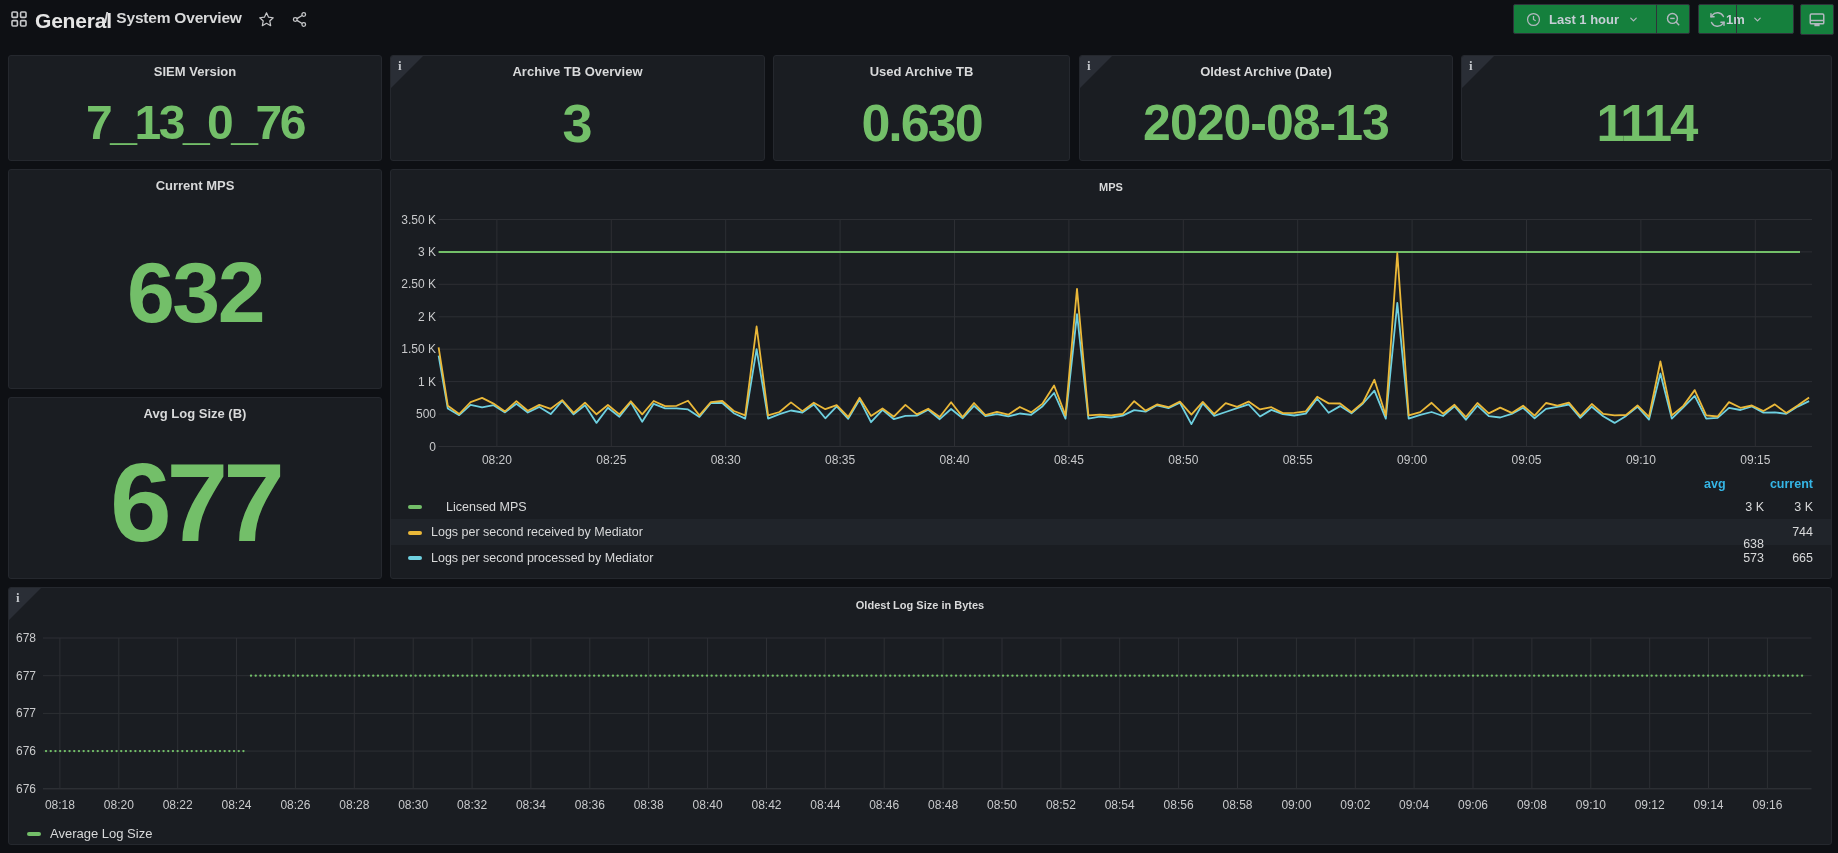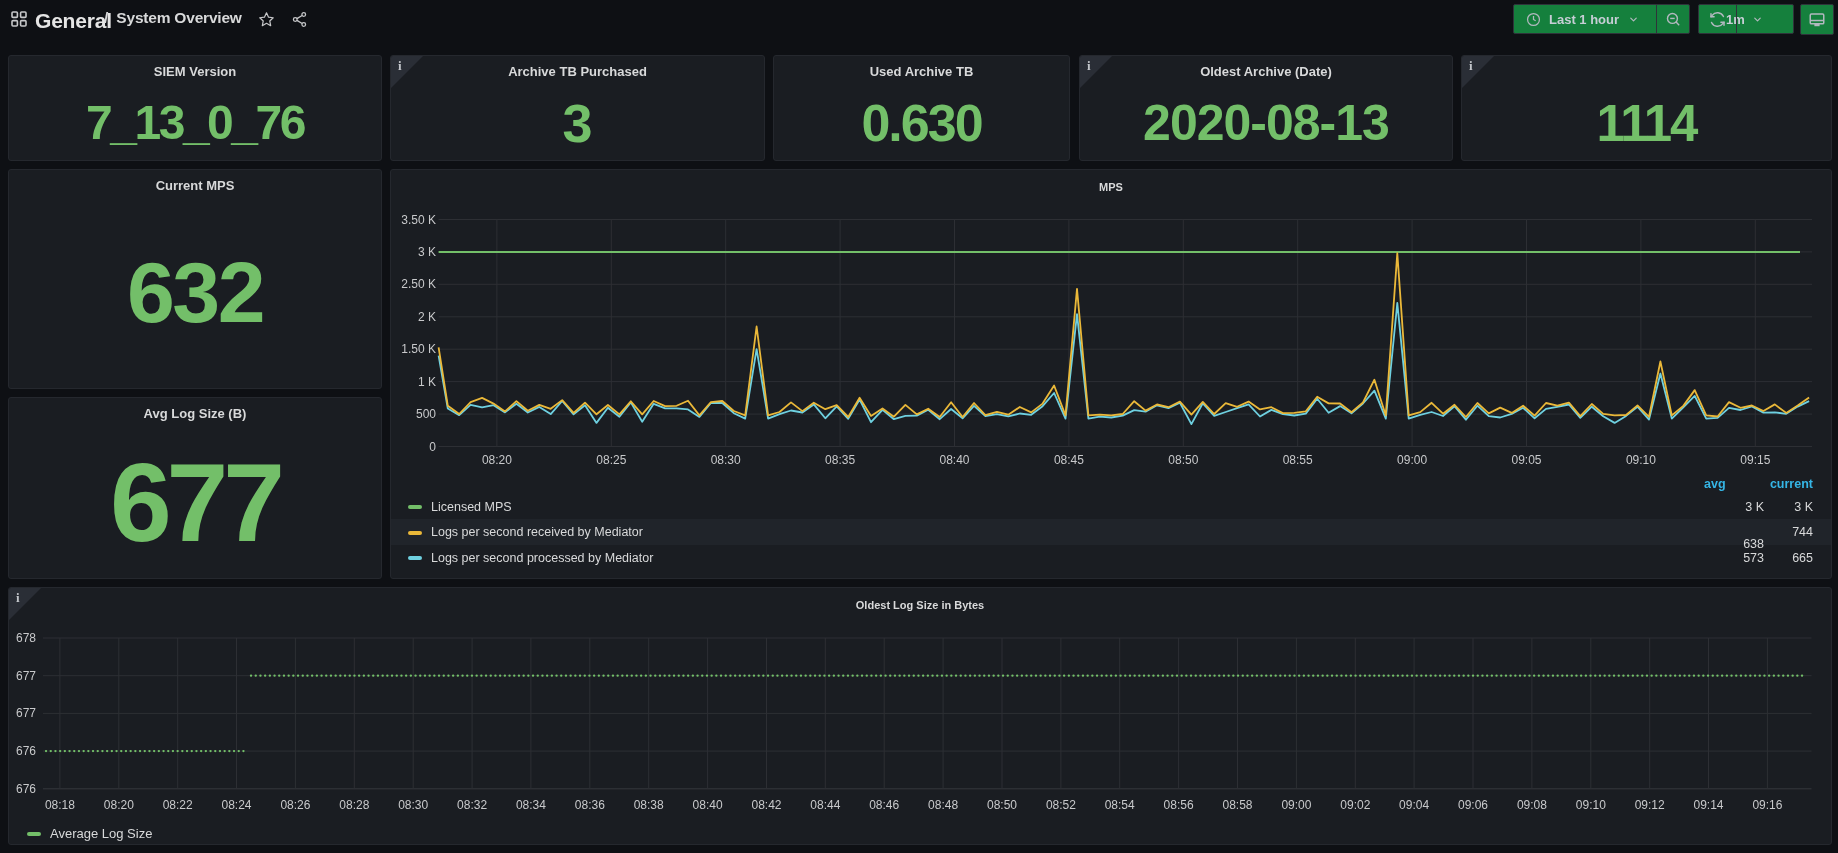--- a/index.html
+++ b/index.html
@@ -79,21 +79,21 @@
     </svg>
   </div>
 
 <div class="panel" style="left:8px;top:55px;width:374px;height:106px">
 <div class="ptitle">SIEM Version</div>
 <div class="statv" style="font-size:48px;letter-spacing:-2.5px;padding:0">7_13_0_76</div>
 </div>
 <div class="panel" style="left:390px;top:55px;width:375px;height:106px">
     <div class="corner"></div>
     <div class="cornI">i</div>
-<div class="ptitle">Archive TB Purchased</div>
+<div class="ptitle">Archive TB Overview</div>
 <div class="statv" style="font-size:54px;letter-spacing:0px;padding:0">3</div>
 </div>
 <div class="panel" style="left:773px;top:55px;width:297px;height:106px">
 <div class="ptitle">Used Archive TB</div>
 <div class="statv" style="font-size:52px;letter-spacing:-2px;padding:0">0.630</div>
 </div>
 <div class="panel" style="left:1079px;top:55px;width:374px;height:106px">
     <div class="corner"></div>
     <div class="cornI">i</div>
 <div class="ptitle">Oldest Archive (Date)</div>
@@ -159,21 +159,21 @@
 <text x="1249.9" y="294" text-anchor="middle" font-size="12" fill="#c8c9cb" font-family="Liberation Sans, sans-serif">09:10</text>
 <text x="1364.3" y="294" text-anchor="middle" font-size="12" fill="#c8c9cb" font-family="Liberation Sans, sans-serif">09:15</text>
 <line x1="47.6" y1="81.9" x2="1409.0" y2="81.9" stroke="#73bf69" stroke-width="2"></line>
 <polyline points="47.6,185.7 56.8,238.5 68.2,245.2 79.6,234.9 91.1,237.3 102.5,235.2 114.0,242.4 125.4,233.8 136.8,242.5 148.3,236.9 159.7,244.1 171.2,231.0 182.6,244.4 194.0,235.3 205.5,252.9 216.9,237.8 228.4,246.7 239.8,232.4 251.2,251.7 262.7,233.8 274.1,238.3 285.6,238.4 297.0,239.4 308.4,246.9 319.9,233.0 331.3,233.0 342.8,243.2 354.2,248.6 365.6,179.2 377.1,248.6 388.5,244.2 400.0,240.5 411.4,242.5 422.8,234.4 434.3,248.3 445.7,236.4 457.2,248.8 468.6,229.6 480.0,252.2 491.5,239.9 502.9,249.2 514.4,245.8 525.8,245.7 537.2,239.8 548.7,249.2 560.1,239.0 571.6,248.3 583.0,235.8 594.4,246.2 605.9,244.1 617.3,246.4 628.8,243.5 640.2,244.8 651.6,236.2 663.1,223.0 674.5,248.6 686.0,144.2 697.4,248.6 708.8,246.6 720.3,247.5 731.7,245.6 743.2,240.1 754.6,241.6 766.0,235.3 777.5,238.2 788.9,232.8 800.4,254.1 811.8,233.3 823.2,245.8 834.7,242.0 846.1,238.2 857.6,234.4 869.0,246.5 880.4,239.9 891.9,244.2 903.3,245.5 914.8,243.6 926.2,228.7 937.6,242.8 949.1,236.1 960.5,243.3 972.0,233.5 983.4,220.7 994.8,248.6 1006.3,133.0 1017.7,248.6 1029.2,244.8 1040.6,242.0 1052.0,246.0 1063.5,236.2 1074.9,249.7 1086.4,235.7 1097.8,246.2 1109.2,247.5 1120.7,243.9 1132.1,237.8 1143.6,248.3 1155.0,238.9 1166.4,236.8 1177.9,234.5 1189.3,247.9 1200.8,236.7 1212.2,246.2 1223.6,252.9 1235.1,245.9 1246.5,236.7 1258.0,249.6 1269.4,203.5 1280.8,248.6 1292.3,237.3 1303.7,225.9 1315.2,248.6 1326.6,247.9 1338.0,237.9 1349.5,240.0 1360.9,236.4 1372.4,242.6 1383.8,242.3 1395.2,243.8 1406.7,236.6 1418.1,231.1" fill="none" stroke="#6ed0e0" stroke-width="1.8" stroke-linejoin="round"></polyline>
 <polyline points="47.6,177.3 56.8,235.7 68.2,244.0 79.6,232.1 91.1,227.9 102.5,233.6 114.0,241.4 125.4,231.1 136.8,240.8 148.3,234.9 159.7,238.8 171.2,230.1 182.6,242.8 194.0,232.6 205.5,244.3 216.9,235.0 228.4,244.4 239.8,231.3 251.2,244.4 262.7,231.0 274.1,236.1 285.6,235.8 297.0,230.7 308.4,245.4 319.9,232.2 331.3,231.0 342.8,241.0 354.2,245.4 365.6,156.5 377.1,245.4 388.5,242.0 400.0,232.4 411.4,241.1 422.8,232.7 434.3,239.2 445.7,235.1 457.2,247.0 468.6,227.8 480.0,245.9 491.5,238.5 502.9,246.7 514.4,234.9 525.8,244.4 537.2,238.7 548.7,247.0 560.1,232.2 571.6,247.0 583.0,233.0 594.4,245.2 605.9,241.8 617.3,244.7 628.8,237.0 640.2,242.4 651.6,233.6 663.1,215.5 674.5,245.4 686.0,118.9 697.4,245.4 708.8,244.7 720.3,245.4 731.7,244.0 743.2,231.2 754.6,240.6 766.0,234.5 777.5,237.2 788.9,231.6 800.4,244.6 811.8,231.9 823.2,244.0 834.7,233.2 846.1,236.8 857.6,231.6 869.0,239.4 880.4,237.2 891.9,243.1 903.3,242.9 914.8,241.3 926.2,226.7 937.6,233.4 949.1,233.5 960.5,242.3 972.0,232.5 983.4,209.7 994.8,245.4 1006.3,83.2 1017.7,245.4 1029.2,242.1 1040.6,232.8 1052.0,243.7 1063.5,234.8 1074.9,247.0 1086.4,233.0 1097.8,243.4 1109.2,237.6 1120.7,242.9 1132.1,235.7 1143.6,245.6 1155.0,233.0 1166.4,235.6 1177.9,232.7 1189.3,246.1 1200.8,234.0 1212.2,243.9 1223.6,245.3 1235.1,245.0 1246.5,235.4 1258.0,246.8 1269.4,191.5 1280.8,245.4 1292.3,235.9 1303.7,220.1 1315.2,245.4 1326.6,246.5 1338.0,232.1 1349.5,237.8 1360.9,235.5 1372.4,241.0 1383.8,234.4 1395.2,242.9 1406.7,235.6 1418.1,227.5" fill="none" stroke="#eab839" stroke-width="1.8" stroke-linejoin="round"></polyline>
 </svg>
     </div>
 <div style="position:absolute;right:67px;top:307px;width:60px;color:#35b5e5;font-weight:700;font-size:12.5px">avg</div>
 <div style="position:absolute;right:18px;top:307px;text-align:right;color:#35b5e5;font-weight:700;font-size:12.5px">current</div>
 <div style="position:absolute;left:0;right:0;top:323.5px;height:26px;line-height:26px;font-size:12.5px;color:#d8d9da">
-<span class="leg-dash" style="background:#73bf69;margin-left:17px"></span><span style="margin-left:9px">Licensed MPS</span>
+<span class="leg-dash" style="background:#73bf69;margin-left:17px"></span><span style="margin-left:24px">Licensed MPS</span>
 <span style="position:absolute;right:67px;top:0;width:60px;text-align:right">3 K</span>
 <span style="position:absolute;right:18px;top:0;text-align:right">3 K</span></div>
 <div style="position:absolute;left:0;right:0;top:349.0px;height:26px;line-height:26px;background:#20242a;font-size:12.5px;color:#d8d9da">
 <span class="leg-dash" style="background:#eab839;margin-left:17px"></span><span style="margin-left:9px">Logs per second received by Mediator</span>
 <span style="position:absolute;right:67px;top:12px;width:60px;text-align:right">638</span>
 <span style="position:absolute;right:18px;top:0;text-align:right">744</span></div>
 <div style="position:absolute;left:0;right:0;top:374.5px;height:26px;line-height:26px;font-size:12.5px;color:#d8d9da">
 <span class="leg-dash" style="background:#6ed0e0;margin-left:17px"></span><span style="margin-left:9px">Logs per second processed by Mediator</span>
 <span style="position:absolute;right:67px;top:0;width:60px;text-align:right">573</span>
 <span style="position:absolute;right:18px;top:0;text-align:right">665</span></div>

